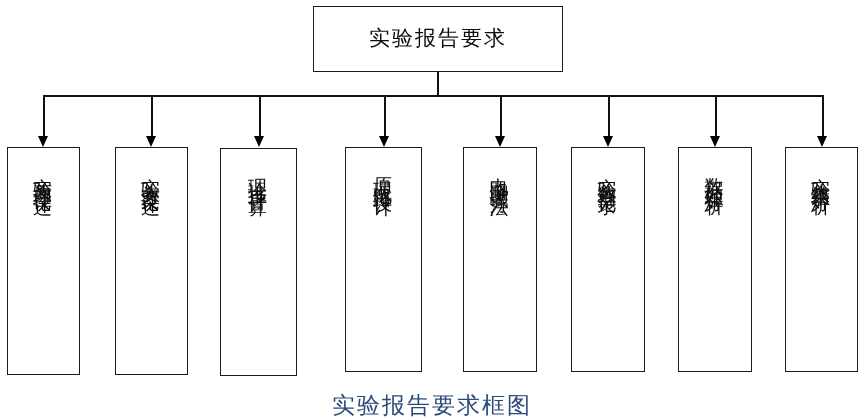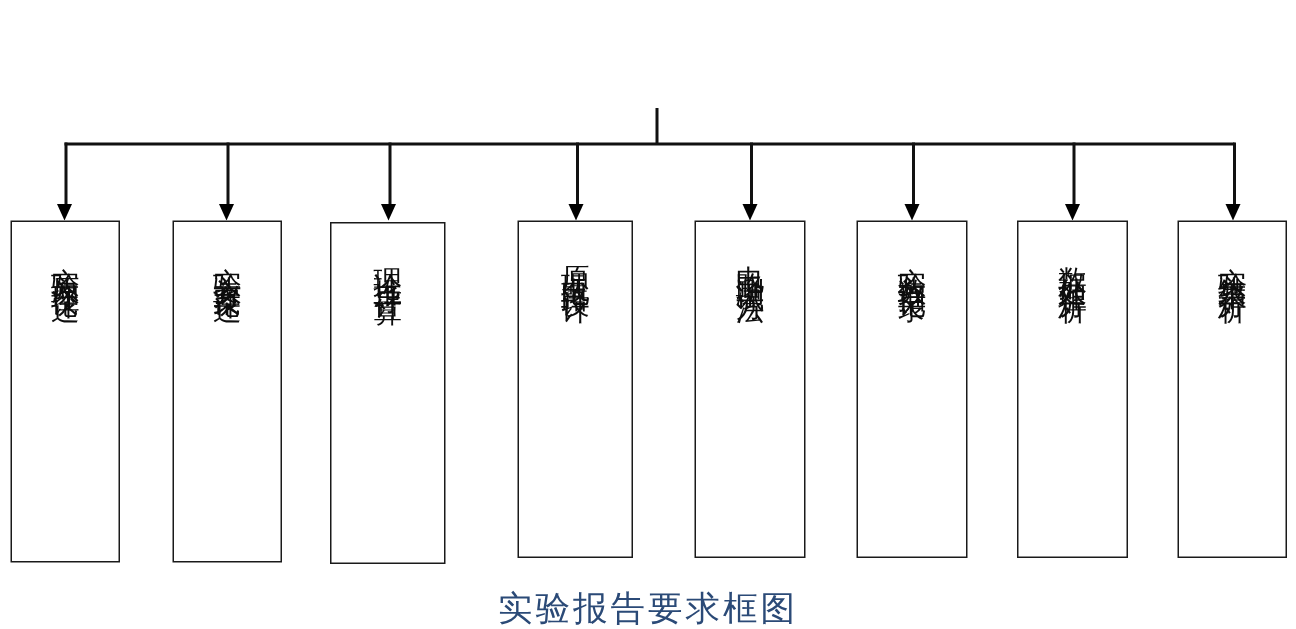--- a/index.html
+++ b/index.html
@@ -84,20 +84,23 @@
     letter-spacing: 2px;
     color: #2b4a77;
     white-space: nowrap;
   }
 </style>
 </head>
 <body>
 
 <div id="diagram-root">
 
+  <div class="node-box root-box" style="left:313px; top:6px; width:250px; height:66px;">
+    <span class="root-label">实验报告要求</span>
+  </div>
 
   <div class="conn conn-v" style="left:437px; top:72px; height:24px;"></div>
 
   <div class="conn conn-h" style="left:43px; top:95px; width:780px;"></div>
 
   <div class="conn conn-v" style="left:43px;  top:95px; height:44px;"></div>
   <div class="arrow-head" style="left:38px;  top:136px;"></div>
 
   <div class="conn conn-v" style="left:151px; top:95px; height:44px;"></div>
   <div class="arrow-head" style="left:146px; top:136px;"></div>

